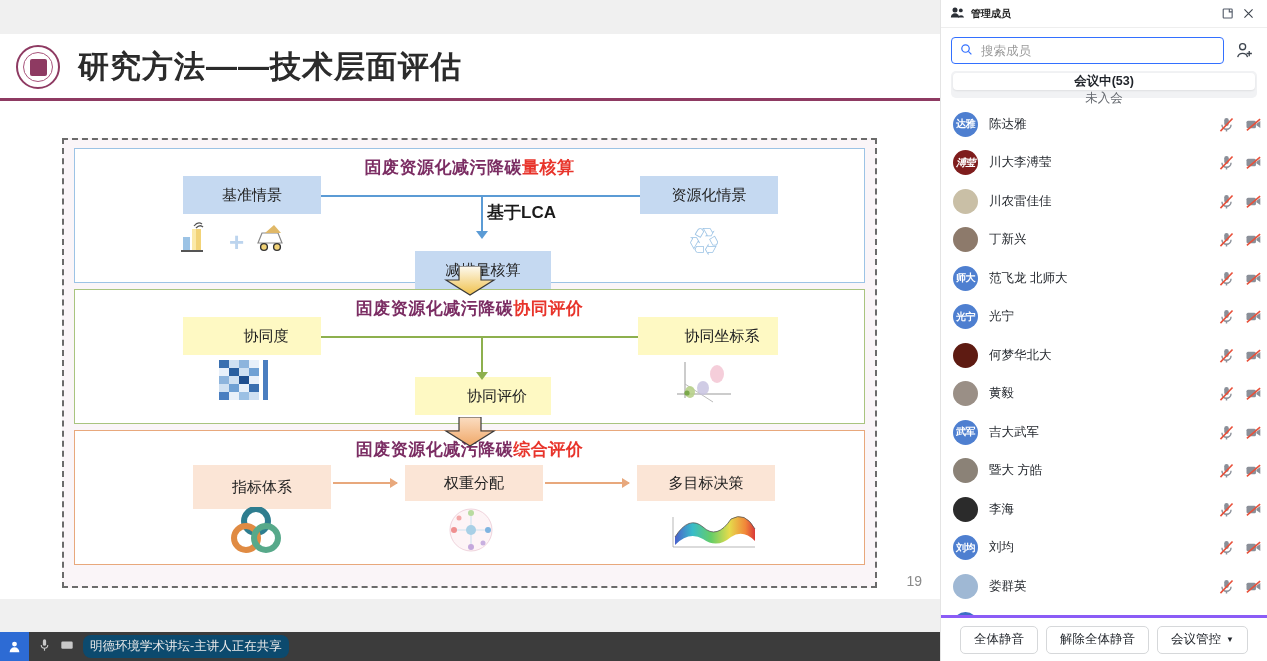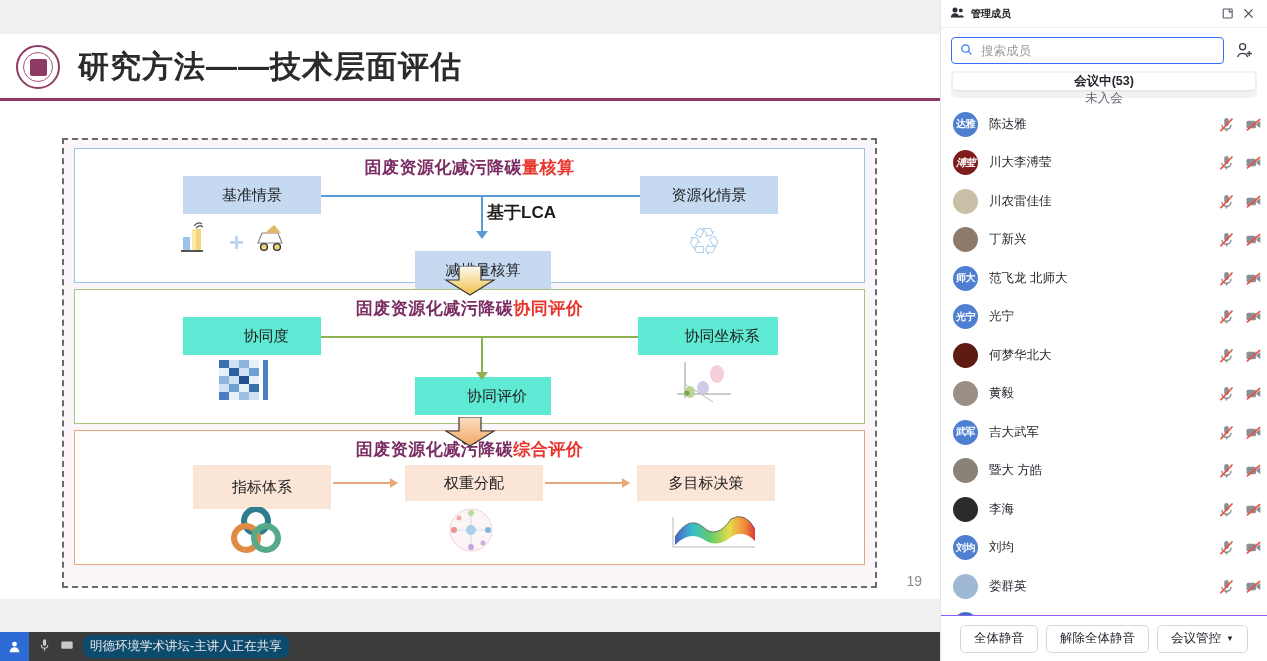--- a/index.html
+++ b/index.html
@@ -133,21 +133,21 @@
   #s1-icon-right {
     position: absolute; left: 612px; top: 74px;
     font-size: 38px; color: #9cc3e5; line-height: 1;
   }
 
   
   #sec2 {
     height: 135px;
     border: 1px solid #a9c47f;
   }
-  #sec2 .node { background: #5eead4; padding-left: 28px; }
+  #sec2 .node { background: #fef9c3; padding-left: 28px; }
   #s2-left { left: 108px; top: 27px; width: 138px; height: 38px; }
   #s2-right { left: 563px; top: 27px; width: 140px; height: 38px; }
   #s2-bottom { left: 340px; top: 87px; width: 136px; height: 38px; }
   #s2-hline {
     position: absolute; left: 246px; top: 46px;
     width: 317px; height: 2px; background: #8db04e;
   }
   #s2-vline {
     position: absolute; left: 406px; top: 46px;
     width: 2px; height: 41px; background: #8db04e;
@@ -311,21 +311,21 @@
   .row-name {
     flex: 1; margin-left: 11px;
     font-size: 12.5px; color: #1f2329;
     white-space: nowrap; overflow: hidden; text-overflow: ellipsis;
   }
   .row-ctl { display: flex; align-items: center; gap: 10px; }
   .ctl-icon { width: 17px; height: 17px; cursor: pointer; }
 
   #panel-footer {
     flex: 0 0 46px; height: 46px;
-    border-top: 1px solid #8b5cf6;
+    border-top: 3px solid #8b5cf6;
     background: #fff;
     display: flex; align-items: center; justify-content: center;
     gap: 8px;
   }
   .foot-btn {
     height: 28px;
     border: 1px solid #d6d8da;
     border-radius: 5px;
     background: #fff;
     font-size: 12.5px; color: #1f2329;

